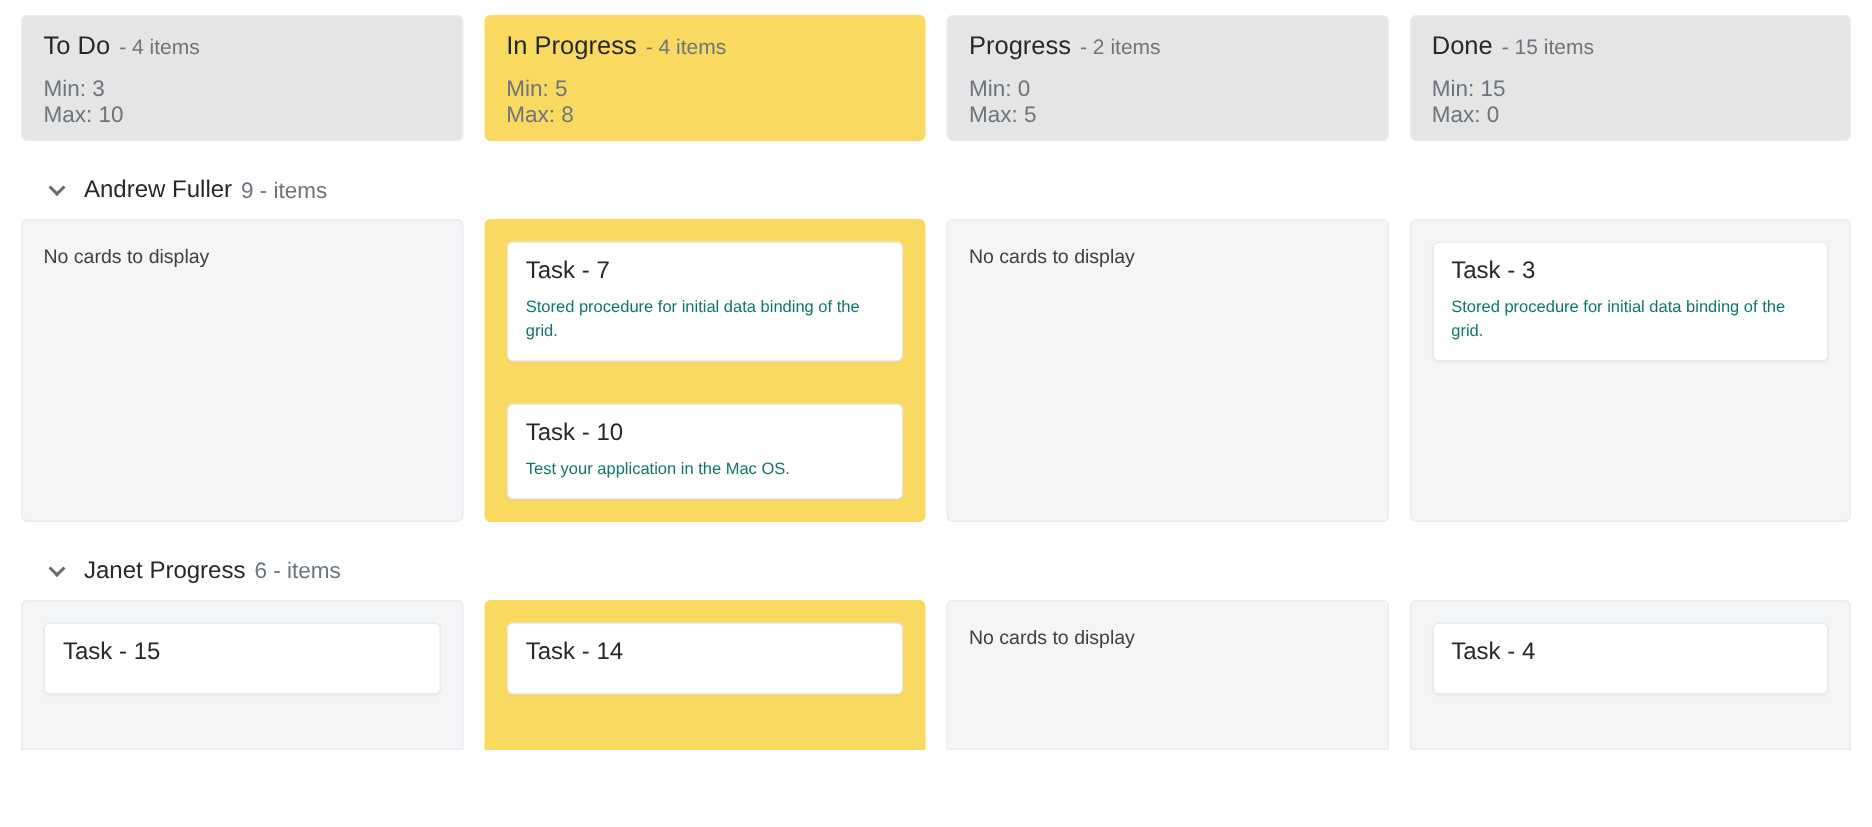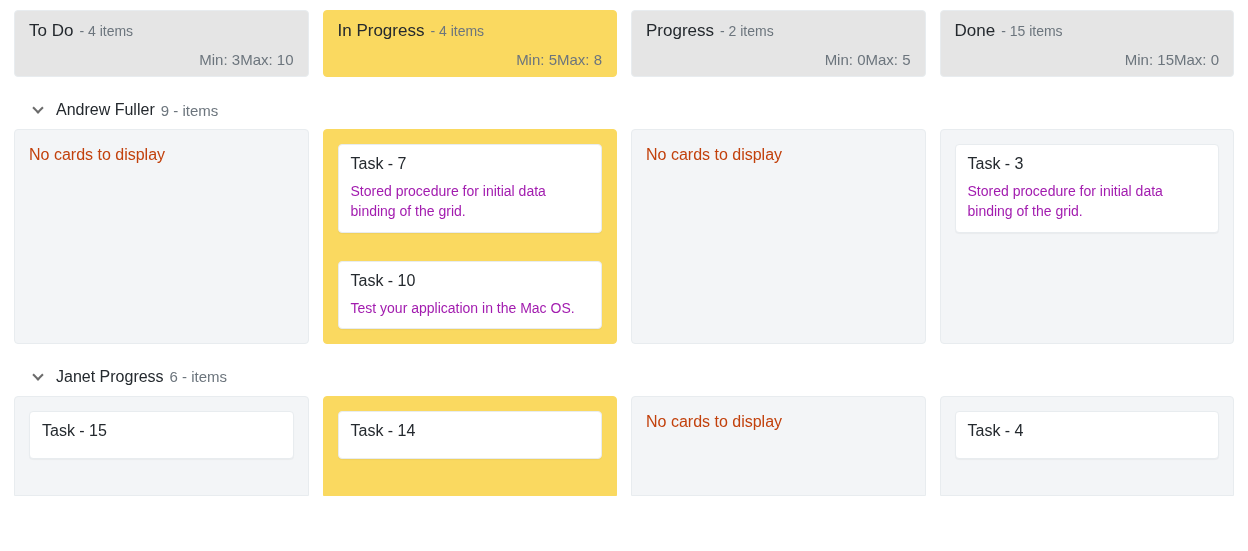--- a/index.html
+++ b/index.html
@@ -44,24 +44,25 @@
       font-weight: 400;
       color: #24292e;
     }
     .col-header .count {
       font-size: 14px;
       color: #6c757d;
       margin-left: 6px;
     }
     .col-header .limits {
       display: flex;
-      justify-content: flex-end;
+      justify-content: center;
       margin-top: 10px;
       font-size: 15px;
       color: #6c757d;
+      flex-direction: column;
     }
     .swimlane-header {
       display: flex;
       align-items: center;
       padding: 24px 0 10px 24px;
       font-size: 16px;
     }
     .swimlane-header .chevron {
       display: inline-block;
       border-style: solid;
@@ -96,39 +97,39 @@
       display: flex;
       flex-direction: column;
       gap: 10px;
     }
     .lane-cell.highlight {
       background: #fad960;
       border-color: #fad960;
       gap: 28px;
     }
     .empty-text {
-      font-size: 16px;
-      color: #c2410c;
+      font-size: 13px;
+      color: #404040;
       padding: 2px 0;
     }
     .card {
       background: #fff;
       border: 1px solid #e8ecef;
       border-radius: 4px;
       padding: 10px 12px;
       box-shadow: 0 1px 1px rgba(0,0,0,0.04);
     }
     .card-title {
       font-size: 16px;
       color: #24292e;
       margin-bottom: 8px;
     }
     .card-body {
-      font-size: 14px;
-      color: #a21caf;
+      font-size: 11px;
+      color: #0f766e;
       line-height: 1.45;
     }
     .lane-row.truncated .lane-cell {
       border-bottom-left-radius: 0;
       border-bottom-right-radius: 0;
     }
   </style>
 </head>
 <body>
 

